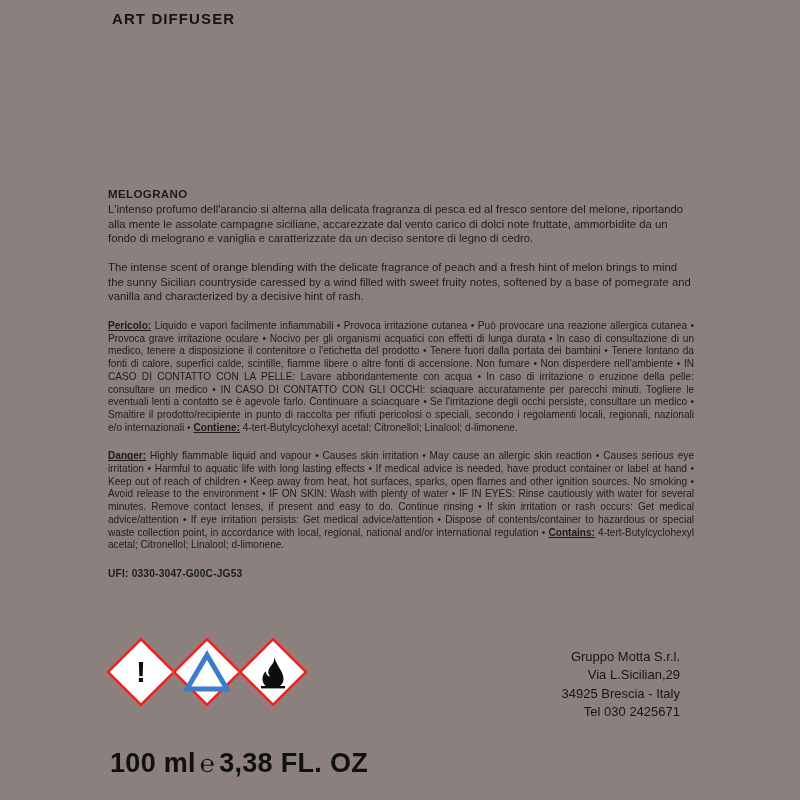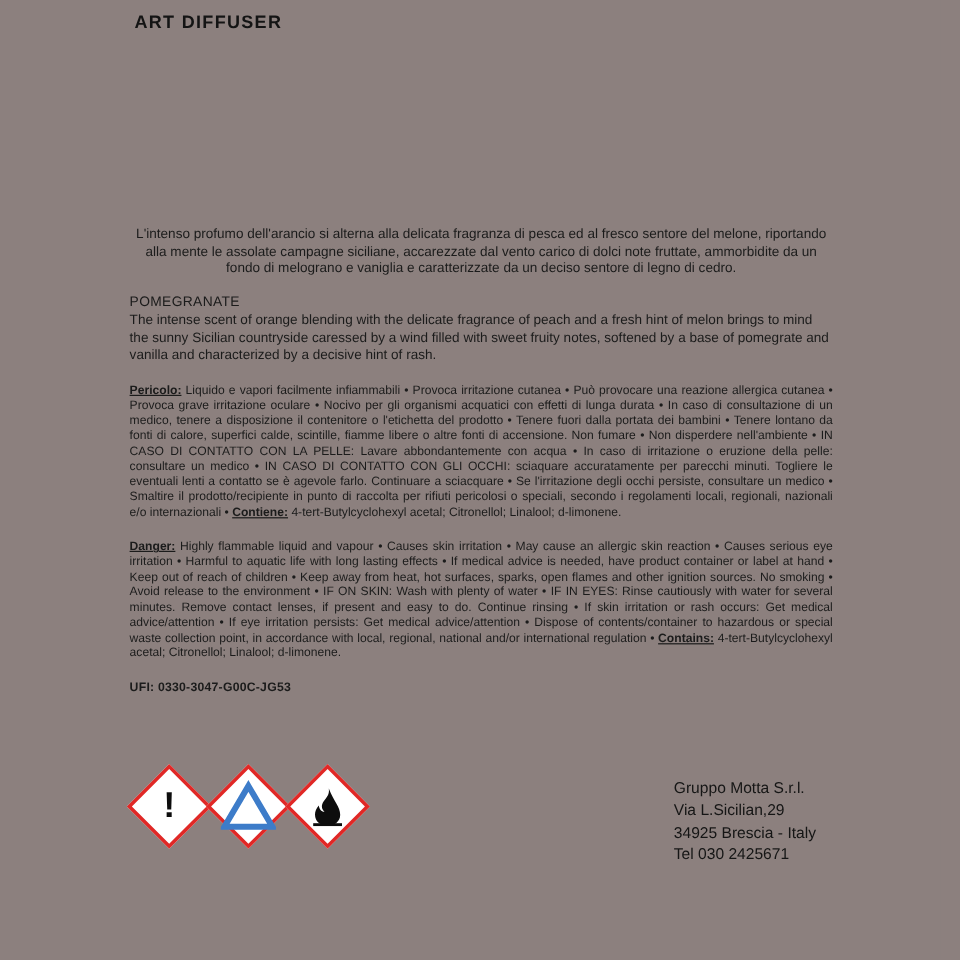--- a/index.html
+++ b/index.html
@@ -44,21 +44,21 @@
   }
   .title-en {
     font-size: 11.5px;
     font-weight: normal;
     letter-spacing: 0.3px;
     margin-bottom: 2px;
   }
   .desc {
     font-size: 11.3px;
     line-height: 1.30;
-    text-align: center;
+    text-align: left;
     margin: 0 0 14px 0;
   }
   .desc-en {
     font-size: 11.3px;
     line-height: 1.30;
     margin: 0 0 16px 0;
   }
   .hazard {
     font-size: 10.1px;
     line-height: 1.26;
@@ -107,21 +107,21 @@
     font-size: 30px;
     font-weight: bold;
     color: #0d0d0d;
     line-height: 1;
   }
   .ghs.blue-tri .glyph svg { display: block; }
   .address {
     position: absolute;
     right: 104px;
     top: 648px;
-    text-align: left;
+    text-align: right;
     font-size: 13px;
     line-height: 1.42;
     color: #151515;
   }
   .volume {
     position: absolute;
     left: 110px;
     top: 748px;
     font-size: 27px;
     font-weight: bold;
@@ -138,25 +138,25 @@
 </head>
 <body>
 
 <div class="page">
 
   <div class="brand">ART DIFFUSER</div>
 
   <div class="content">
 
     <div class="block">
+      <div class="title-it">MELOGRANO</div>
       <p class="desc">L'intenso profumo dell'arancio si alterna alla delicata fragranza di pesca ed al fresco sentore del melone, riportando alla mente le assolate campagne siciliane, accarezzate dal vento carico di dolci note fruttate, ammorbidite da un fondo di melograno e vaniglia e caratterizzate da un deciso sentore di legno di cedro.</p>
     </div>
 
     <div class="block">
-      <div class="title-en">POMEGRANATE</div>
       <p class="desc-en">The intense scent of orange blending with the delicate fragrance of peach and a fresh hint of melon brings to mind the sunny Sicilian countryside caressed by a wind filled with sweet fruity notes, softened by a base of pomegrate and vanilla and characterized by a decisive hint of rash.</p>
     </div>
 
     <p class="hazard"><b>Pericolo:</b><span> Liquido e vapori facilmente infiammabili • Provoca irritazione cutanea • Può provocare una reazione allergica cutanea • Provoca grave irritazione oculare • Nocivo per gli organismi acquatici con effetti di lunga durata • In caso di consultazione di un medico, tenere a disposizione il contenitore o l'etichetta del prodotto • Tenere fuori dalla portata dei bambini • Tenere lontano da fonti di calore, superfici calde, scintille, fiamme libere o altre fonti di accensione. Non fumare • Non disperdere nell'ambiente • IN CASO DI CONTATTO CON LA PELLE: Lavare abbondantemente con acqua • In caso di irritazione o eruzione della pelle: consultare un medico • IN CASO DI CONTATTO CON GLI OCCHI: sciaquare accuratamente per parecchi minuti. Togliere le eventuali lenti a contatto se è agevole farlo. Continuare a sciacquare • Se l'irritazione degli occhi persiste, consultare un medico • Smaltire il prodotto/recipiente in punto di raccolta per rifiuti pericolosi o speciali, secondo i regolamenti locali, regionali, nazionali e/o internazionali • </span><b>Contiene:</b><span> 4-tert-Butylcyclohexyl acetal; Citronellol; Linalool; d-limonene.</span></p>
 
     <p class="hazard"><b>Danger:</b><span> Highly flammable liquid and vapour • Causes skin irritation • May cause an allergic skin reaction • Causes serious eye irritation • Harmful to aquatic life with long lasting effects • If medical advice is needed, have product container or label at hand • Keep out of reach of children • Keep away from heat, hot surfaces, sparks, open flames and other ignition sources.   No smoking • Avoid release to the environment • IF ON SKIN: Wash with plenty of water • IF IN EYES: Rinse cautiously with water for several minutes. Remove contact lenses, if present and easy to do. Continue rinsing • If skin irritation or rash occurs: Get medical advice/attention • If eye irritation persists: Get medical advice/attention • Dispose of contents/container to hazardous or special waste collection point, in accordance with local, regional, national and/or international regulation • </span><b>Contains:</b><span> 4-tert-Butylcyclohexyl acetal; Citronellol; Linalool; d-limonene.</span></p>
 
     <p class="ufi">UFI: 0330-3047-G00C-JG53</p>
   </div>
 
@@ -187,14 +187,17 @@
     </div>
   </div>
 
   <div class="address">
     <div>Gruppo Motta S.r.l.</div>
     <div>Via L.Sicilian,29</div>
     <div>34925 Brescia - Italy</div>
     <div>Tel 030 2425671</div>
   </div>
 
+  <div class="volume">
+    <span>100 ml</span><span class="e">℮</span><span>3,38 FL. OZ</span>
+  </div>
 
 </div>
 
 </body></html>

